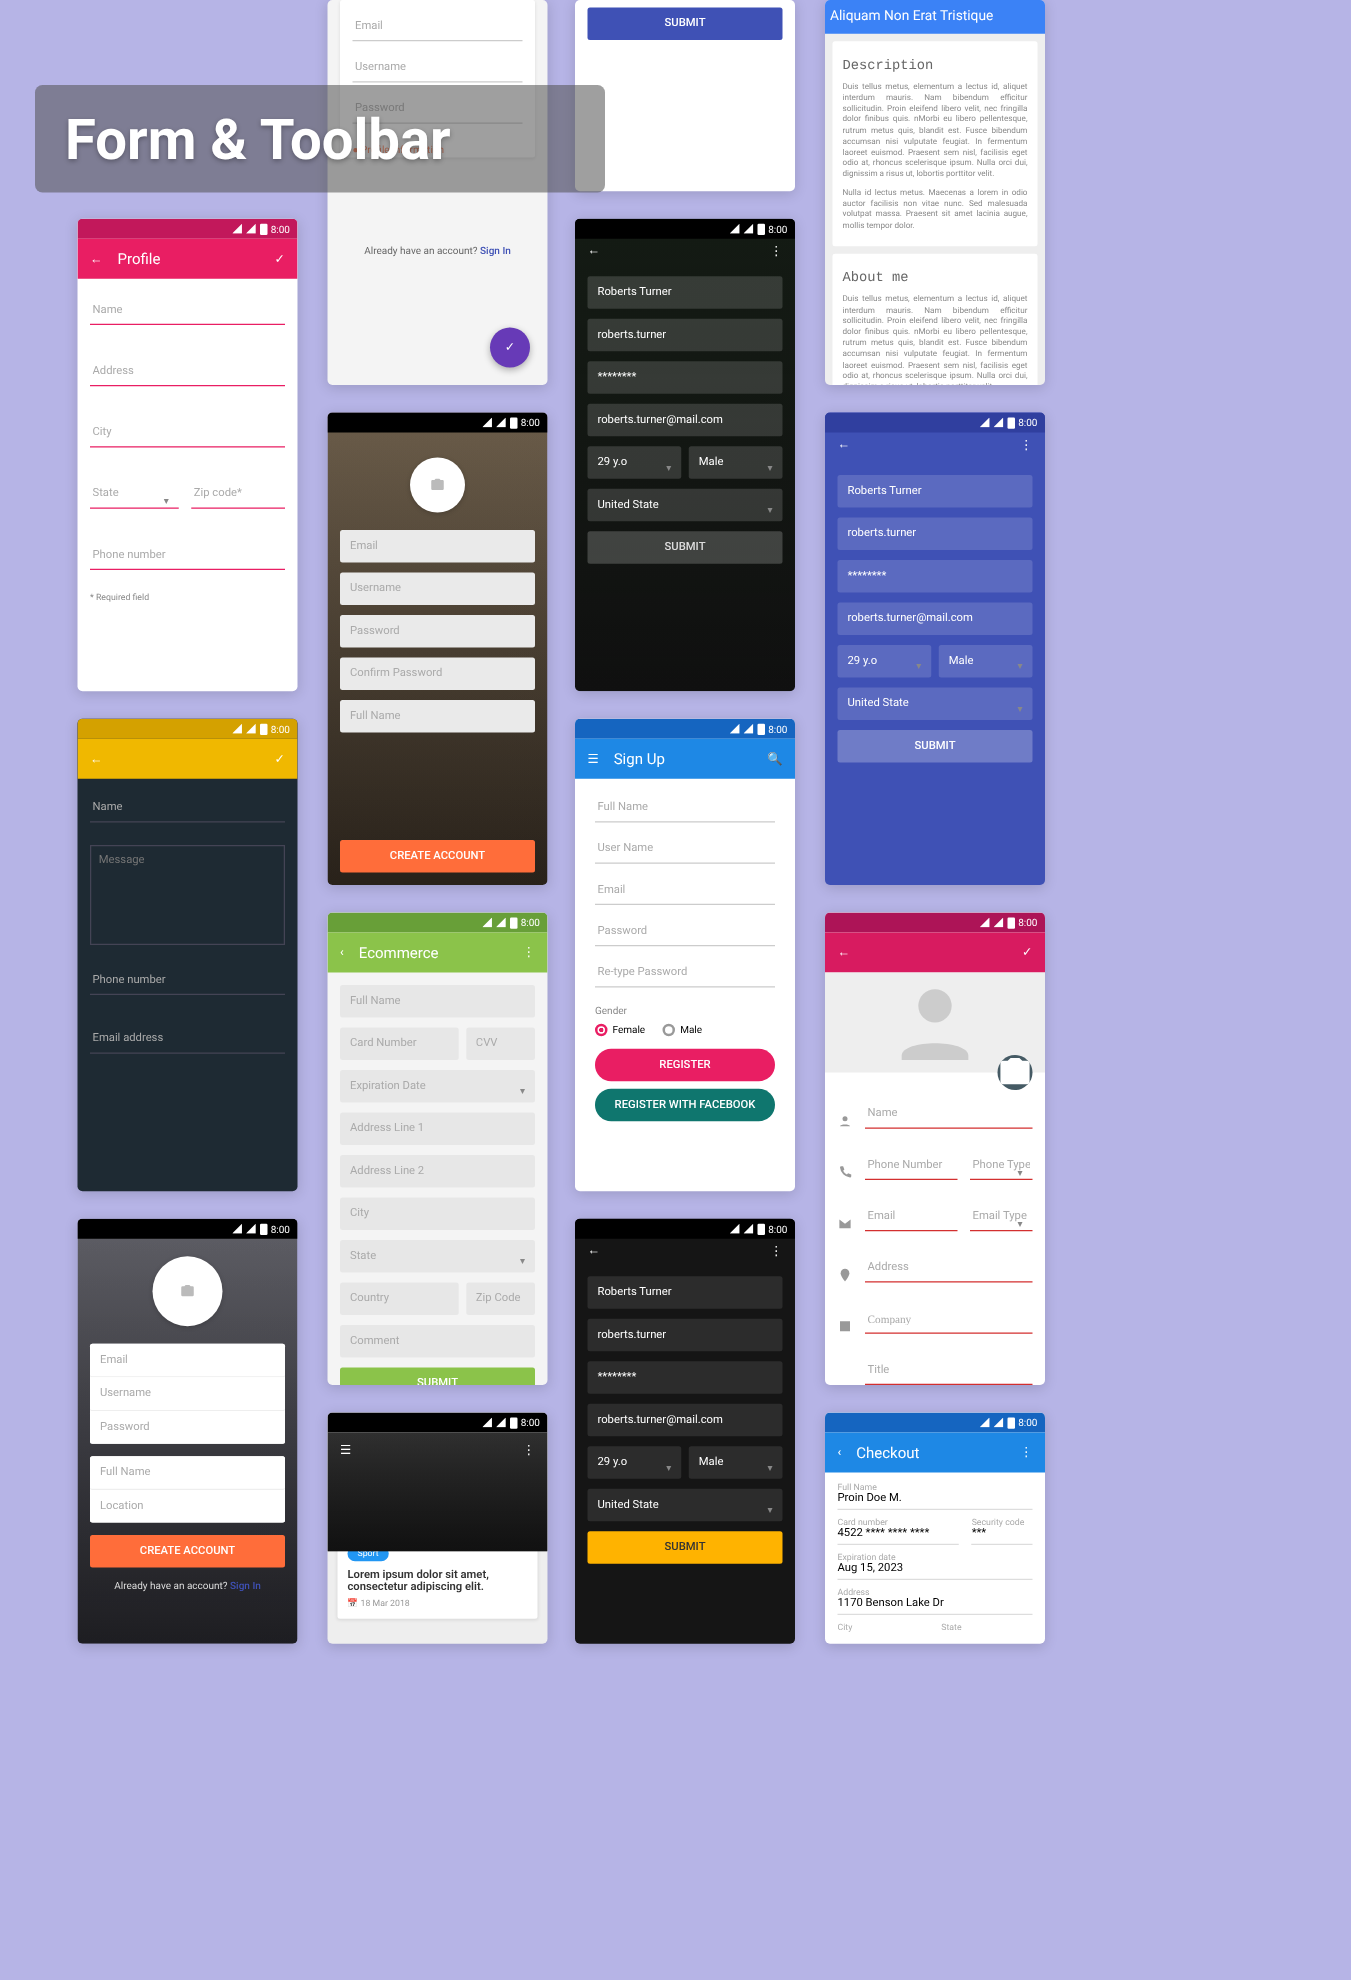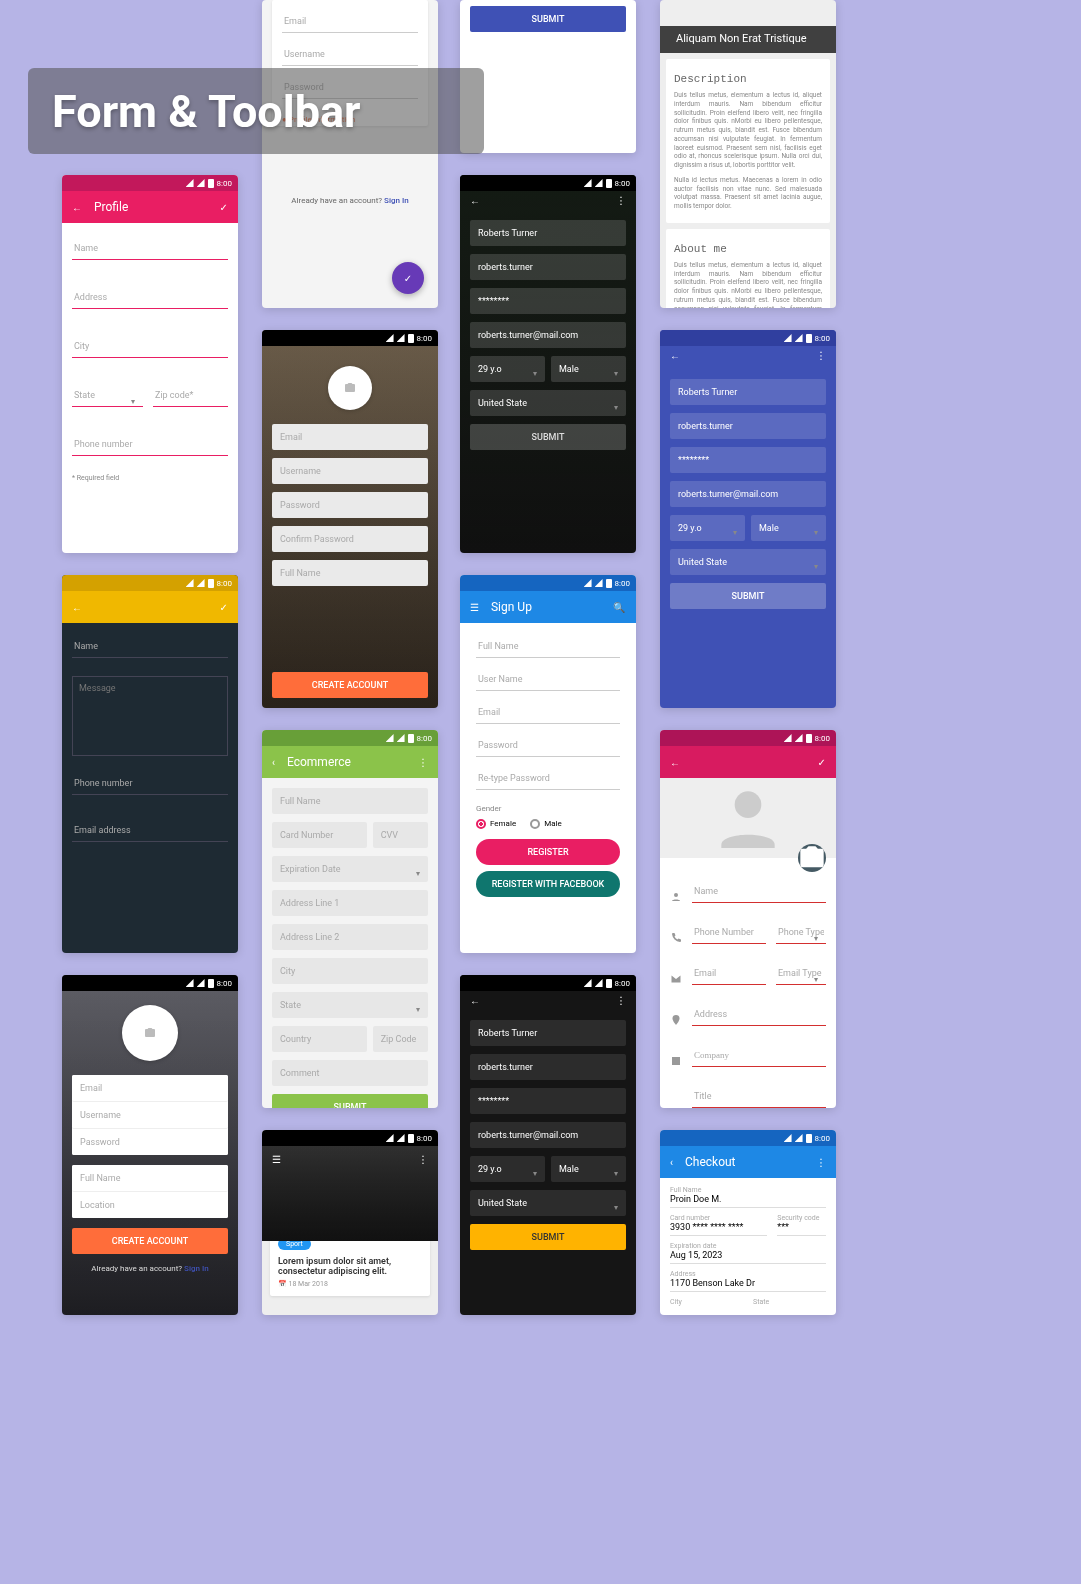--- a/index.html
+++ b/index.html
@@ -291,21 +291,21 @@
       <div style="display:flex; gap:6px;">
         <div class="sel" style="flex:1;"><input class="field-filled dark" style="background: rgba(255, 255, 255, 0.1);" value="29 y.o"></div>
         <div class="sel" style="flex:1;"><input class="field-filled dark" style="background: rgba(255, 255, 255, 0.1);" value="Male"></div>
       </div>
       <div class="sel"><input class="field-filled dark" style="background: rgba(255, 255, 255, 0.1);" value="United State"></div>
       <button class="btn" style="background:#ffb300; color:#333;">SUBMIT</button>
     </div>
   </div>
 
   <div class="phone" style="left:660px; top:0; width:176px; height:308px; background:#eee;">
-    <div style="background:#404040; color:#fff; padding:6px 16px 8px;margin-top:26px;">
+    <div style="background:#3b82f6; color:#fff; padding:6px 4px 8px;">
       <p style="font-size:11px;">Aliquam Non Erat Tristique</p>
     </div>
     <div style="background:#fff; margin:6px 6px; padding:6px 8px; border-radius:2px;">
       <p class="sect-title">Description</p>
       <p class="body-txt">Duis tellus metus, elementum a lectus id, aliquet interdum mauris. Nam bibendum efficitur sollicitudin. Proin eleifend libero velit, nec fringilla dolor finibus quis. nMorbi eu libero pellentesque, rutrum metus quis, blandit est. Fusce bibendum accumsan nisi vulputate feugiat. In fermentum laoreet euismod. Praesent sem nisl, facilisis eget odio at, rhoncus scelerisque ipsum. Nulla orci dui, dignissim a risus ut, lobortis porttitor velit.</p>
       <p class="body-txt">Nulla id lectus metus. Maecenas a lorem in odio auctor facilisis non vitae nunc. Sed malesuada volutpat massa. Praesent sit amet lacinia augue, mollis tempor dolor.</p>
     </div>
     <div style="background:#fff; margin:0 6px 6px; padding:6px 8px; border-radius:2px;">
       <p class="sect-title">About me</p>
       <p class="body-txt">Duis tellus metus, elementum a lectus id, aliquet interdum mauris. Nam bibendum efficitur sollicitudin. Proin eleifend libero velit, nec fringilla dolor finibus quis. nMorbi eu libero pellentesque, rutrum metus quis, blandit est. Fusce bibendum accumsan nisi vulputate feugiat. In fermentum laoreet euismod. Praesent sem nisl, facilisis eget odio at, rhoncus scelerisque ipsum. Nulla orci dui, dignissim a risus ut, lobortis porttitor velit.</p>
@@ -413,21 +413,21 @@
       <span class="back">‹</span>
       <span class="title">Checkout</span>
       <span class="act">⋮</span>
     </div>
     <div style="padding:8px 10px;">
       <p style="font-size:7px;color:#aaa;">Full Name</p>
       <p style="font-size:9px;border-bottom:1px solid #ddd;padding-bottom:3px;margin-bottom:6px;">Proin Doe M.</p>
       <div style="display:flex; gap:10px;">
         <div style="flex:2;">
             <p style="font-size:7px;color:#aaa;">Card number</p>
-            <p style="font-size:9px;border-bottom:1px solid #ddd;padding-bottom:3px;">3930 **** **** ****</p>
+            <p style="font-size:9px;border-bottom:1px solid #ddd;padding-bottom:3px;">4522 **** **** ****</p>
           </div>
         <div style="flex:1;">
             <p style="font-size:7px;color:#aaa;">Security code</p>
             <p style="font-size:9px;border-bottom:1px solid #ddd;padding-bottom:3px;">***</p>
           </div>
       </div>
       <p style="font-size:7px;color:#aaa;margin-top:6px;">Expiration date</p>
       <p style="font-size:9px;border-bottom:1px solid #ddd;padding-bottom:3px;margin-bottom:6px;">Aug 15, 2023</p>
       <p style="font-size:7px;color:#aaa;">Address</p>
       <p style="font-size:9px;border-bottom:1px solid #ddd;padding-bottom:3px;margin-bottom:6px;">1170 Benson Lake Dr</p>

